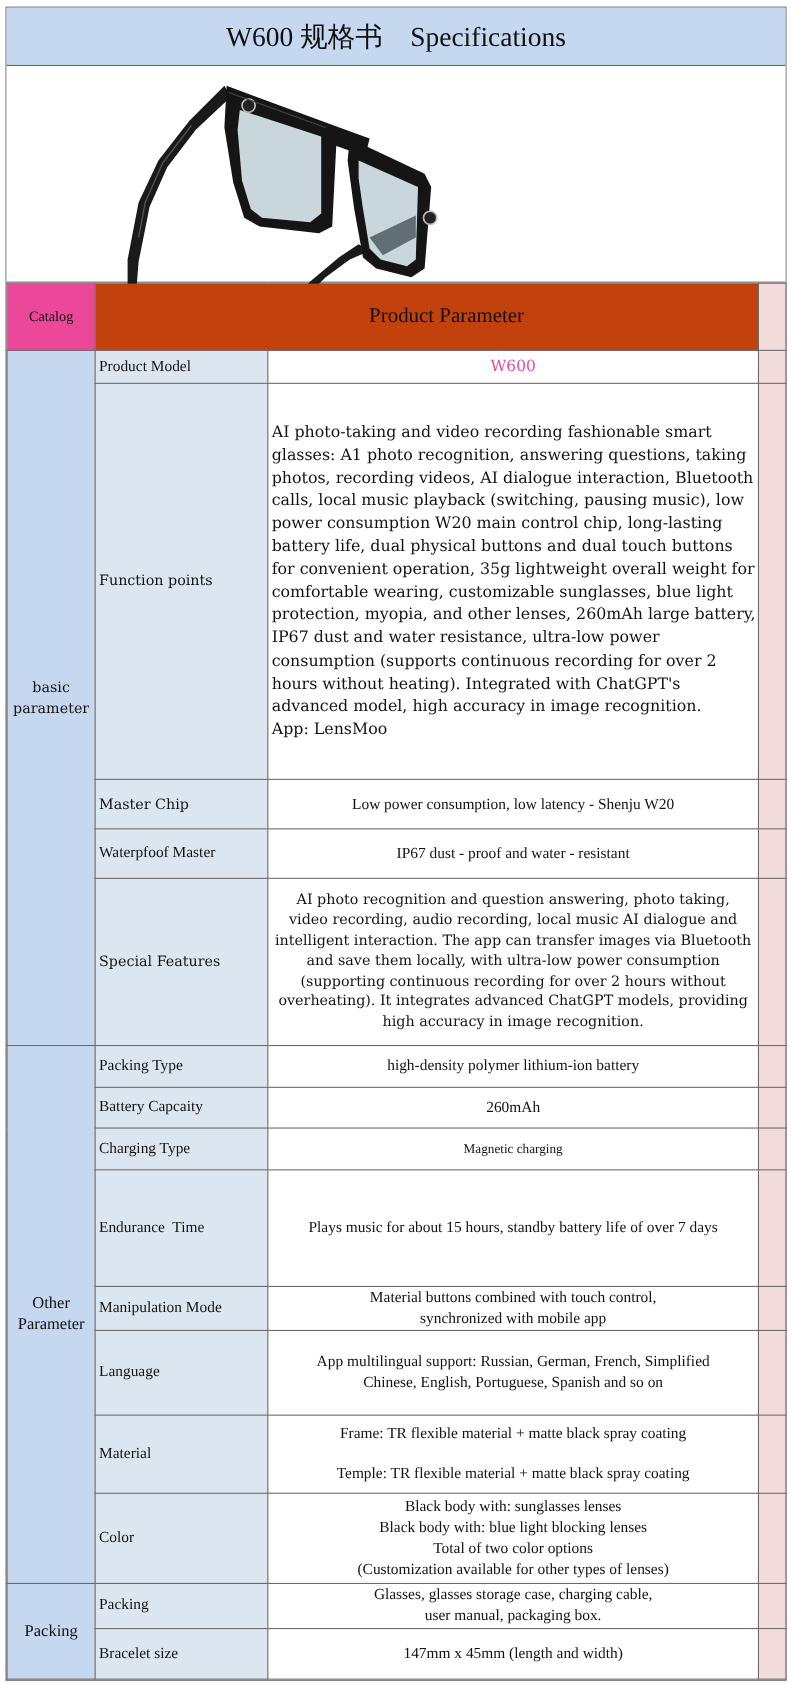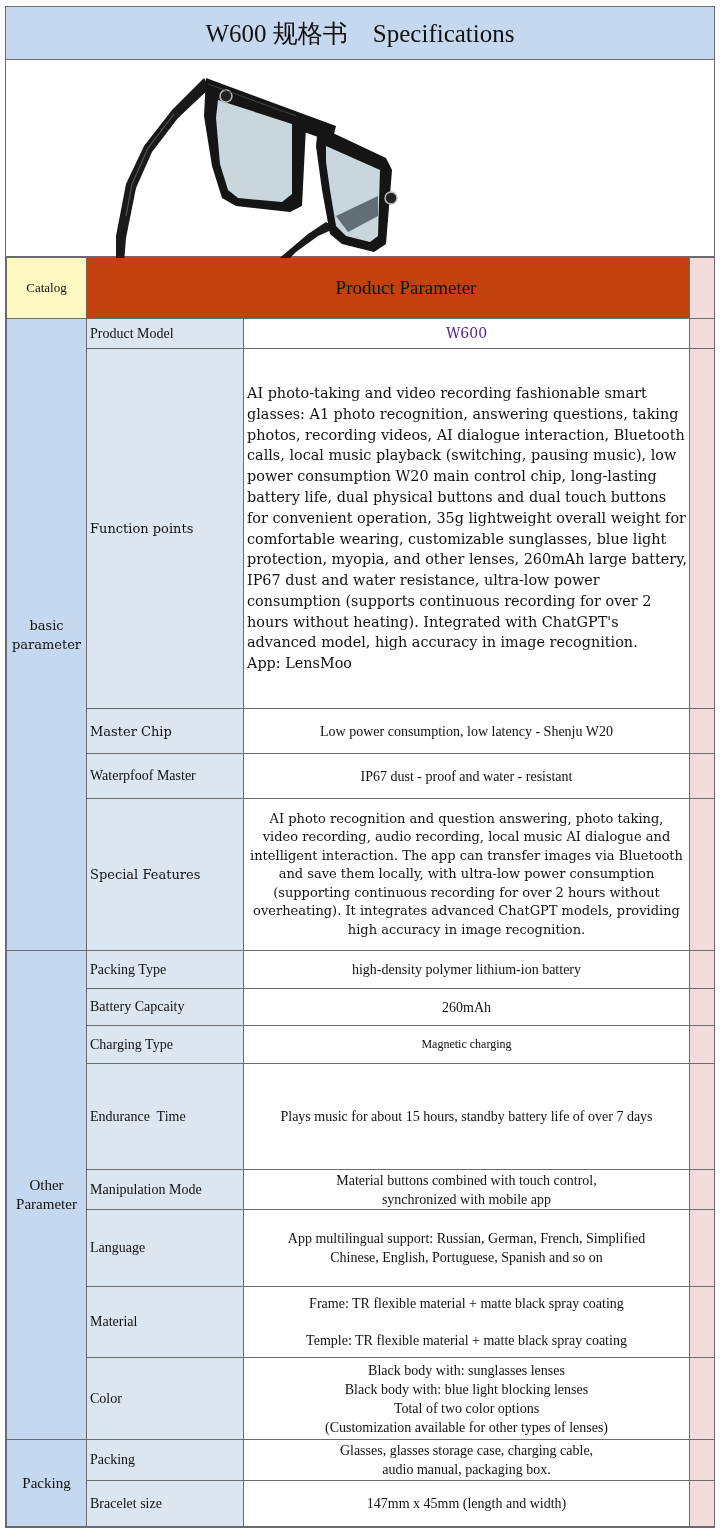--- a/index.html
+++ b/index.html
@@ -5,28 +5,28 @@
   html, body { margin: 0; padding: 0; background: #ffffff; }
   body { width: 720px; height: 1532px; position: relative; overflow: hidden; font-family: "DejaVu Serif", "Liberation Serif", serif; color: #111; }
   .sheet { position: absolute; left: 5px; top: 6px; width: 710px; border: 1px solid #6b6b6b; box-sizing: border-box; }
   .title-bar { height: 52px; background: #c6d8ef; border-bottom: 1px solid #6b6b6b; display: flex; align-items: center; justify-content: center; font-family: "Liberation Serif", serif; font-size: 25px; }
   .title-bar span { white-space: pre; }
   .image-area { height: 196px; background: #fff; border-bottom: 1px solid #6b6b6b; position: relative; }
   .image-area svg { position: absolute; left: 80px; top: 6px; }
   table { border-collapse: collapse; width: 708px; table-layout: fixed; }
   td { border: 1px solid #6b6b6b; padding: 0; vertical-align: middle; }
   td.cat { background: #c6d8ef; text-align: center; font-size: 13px; line-height: 19px; font-family: "DejaVu Serif", serif; }
-  td.cat-head { background: #fef9c3; text-align: center; font-size: 13px; font-family: "Liberation Serif", serif; }
+  td.cat-head { background: #ec4899; text-align: center; font-size: 13px; font-family: "Liberation Serif", serif; }
   td.pp-head { background: #c2410c; text-align: center; font-size: 19px; font-family: "Liberation Serif", serif; padding-left: 36px; }
   td.label { background: #dce6f1; font-size: 13px; padding-left: 3px; font-family: "DejaVu Serif", serif; }
   td.label.lib { font-family: "Liberation Serif", serif; font-size: 14px; }
   td.val { background: #fff; text-align: center; font-size: 13px; line-height: 18.5px; font-family: "DejaVu Serif", serif; padding: 0 6px; }
   td.val.lib { font-family: "Liberation Serif", serif; font-size: 14px; line-height: 19px; }
   td.val.left { text-align: left; font-size: 14.4px; line-height: 20.8px; padding: 0 2px 0 3px; }
-  td.val.red { color: #4c1d95; font-size: 14px; }
+  td.val.red { color: #ec4899; font-size: 14px; }
   td.val.big { font-size: 12px; }
   td.pink { background: #f2dcdb; }
   .line { display: block; }
 </style>
 </head>
 <body>
 
 <div class="sheet">
   <div class="title-bar">
     <span>W600 规格书    Specifications</span>
@@ -159,21 +159,21 @@
         <span class="line">(Customization available for other types of lenses)</span>
       </td>
       <td class="pink"></td>
     </tr>
 
     <tr style="height:41px">
       <td class="cat" rowspan="2" style="font-family:'Liberation Serif',serif;font-size:15px">Packing</td>
       <td class="label lib">Packing</td>
       <td class="val lib">
         <span class="line">Glasses, glasses storage case, charging cable,</span>
-        <span class="line">audio manual, packaging box.</span>
+        <span class="line">user manual, packaging box.</span>
       </td>
       <td class="pink"></td>
     </tr>
     <tr style="height:46px">
       <td class="label lib">Bracelet size</td>
       <td class="val lib">147mm x 45mm (length and width)</td>
       <td class="pink"></td>
     </tr>
   </tbody>
     </table>

